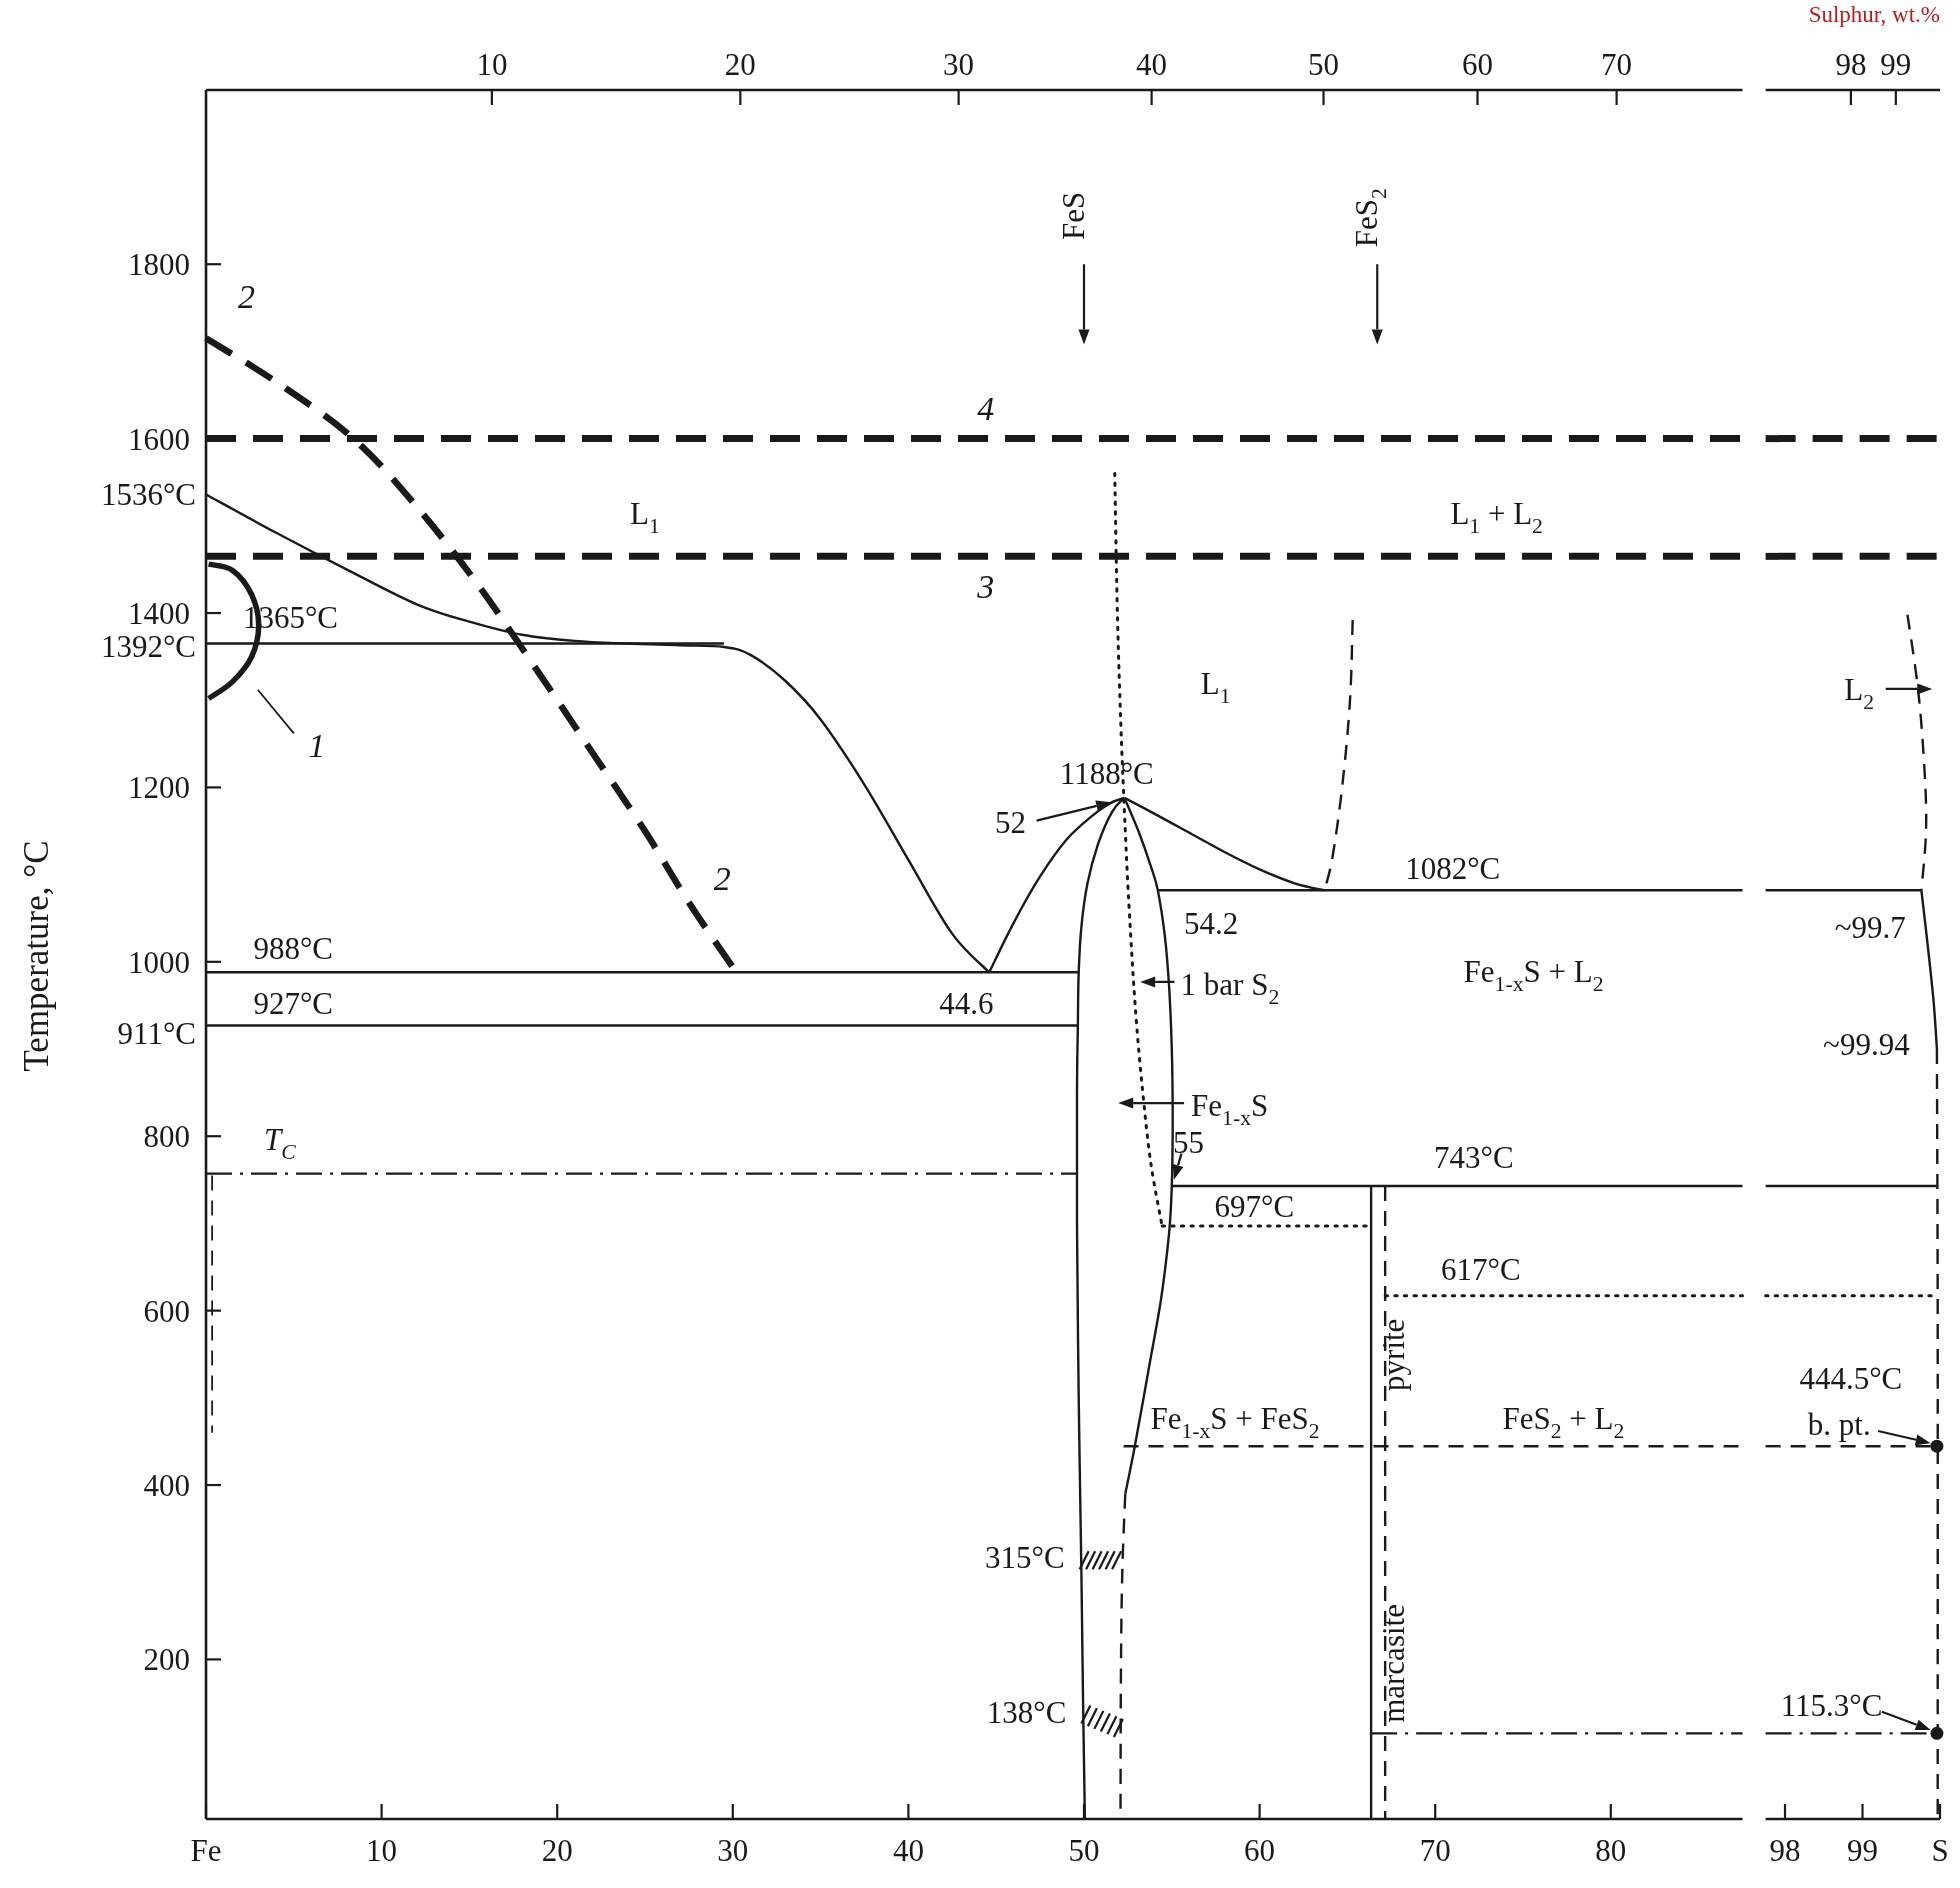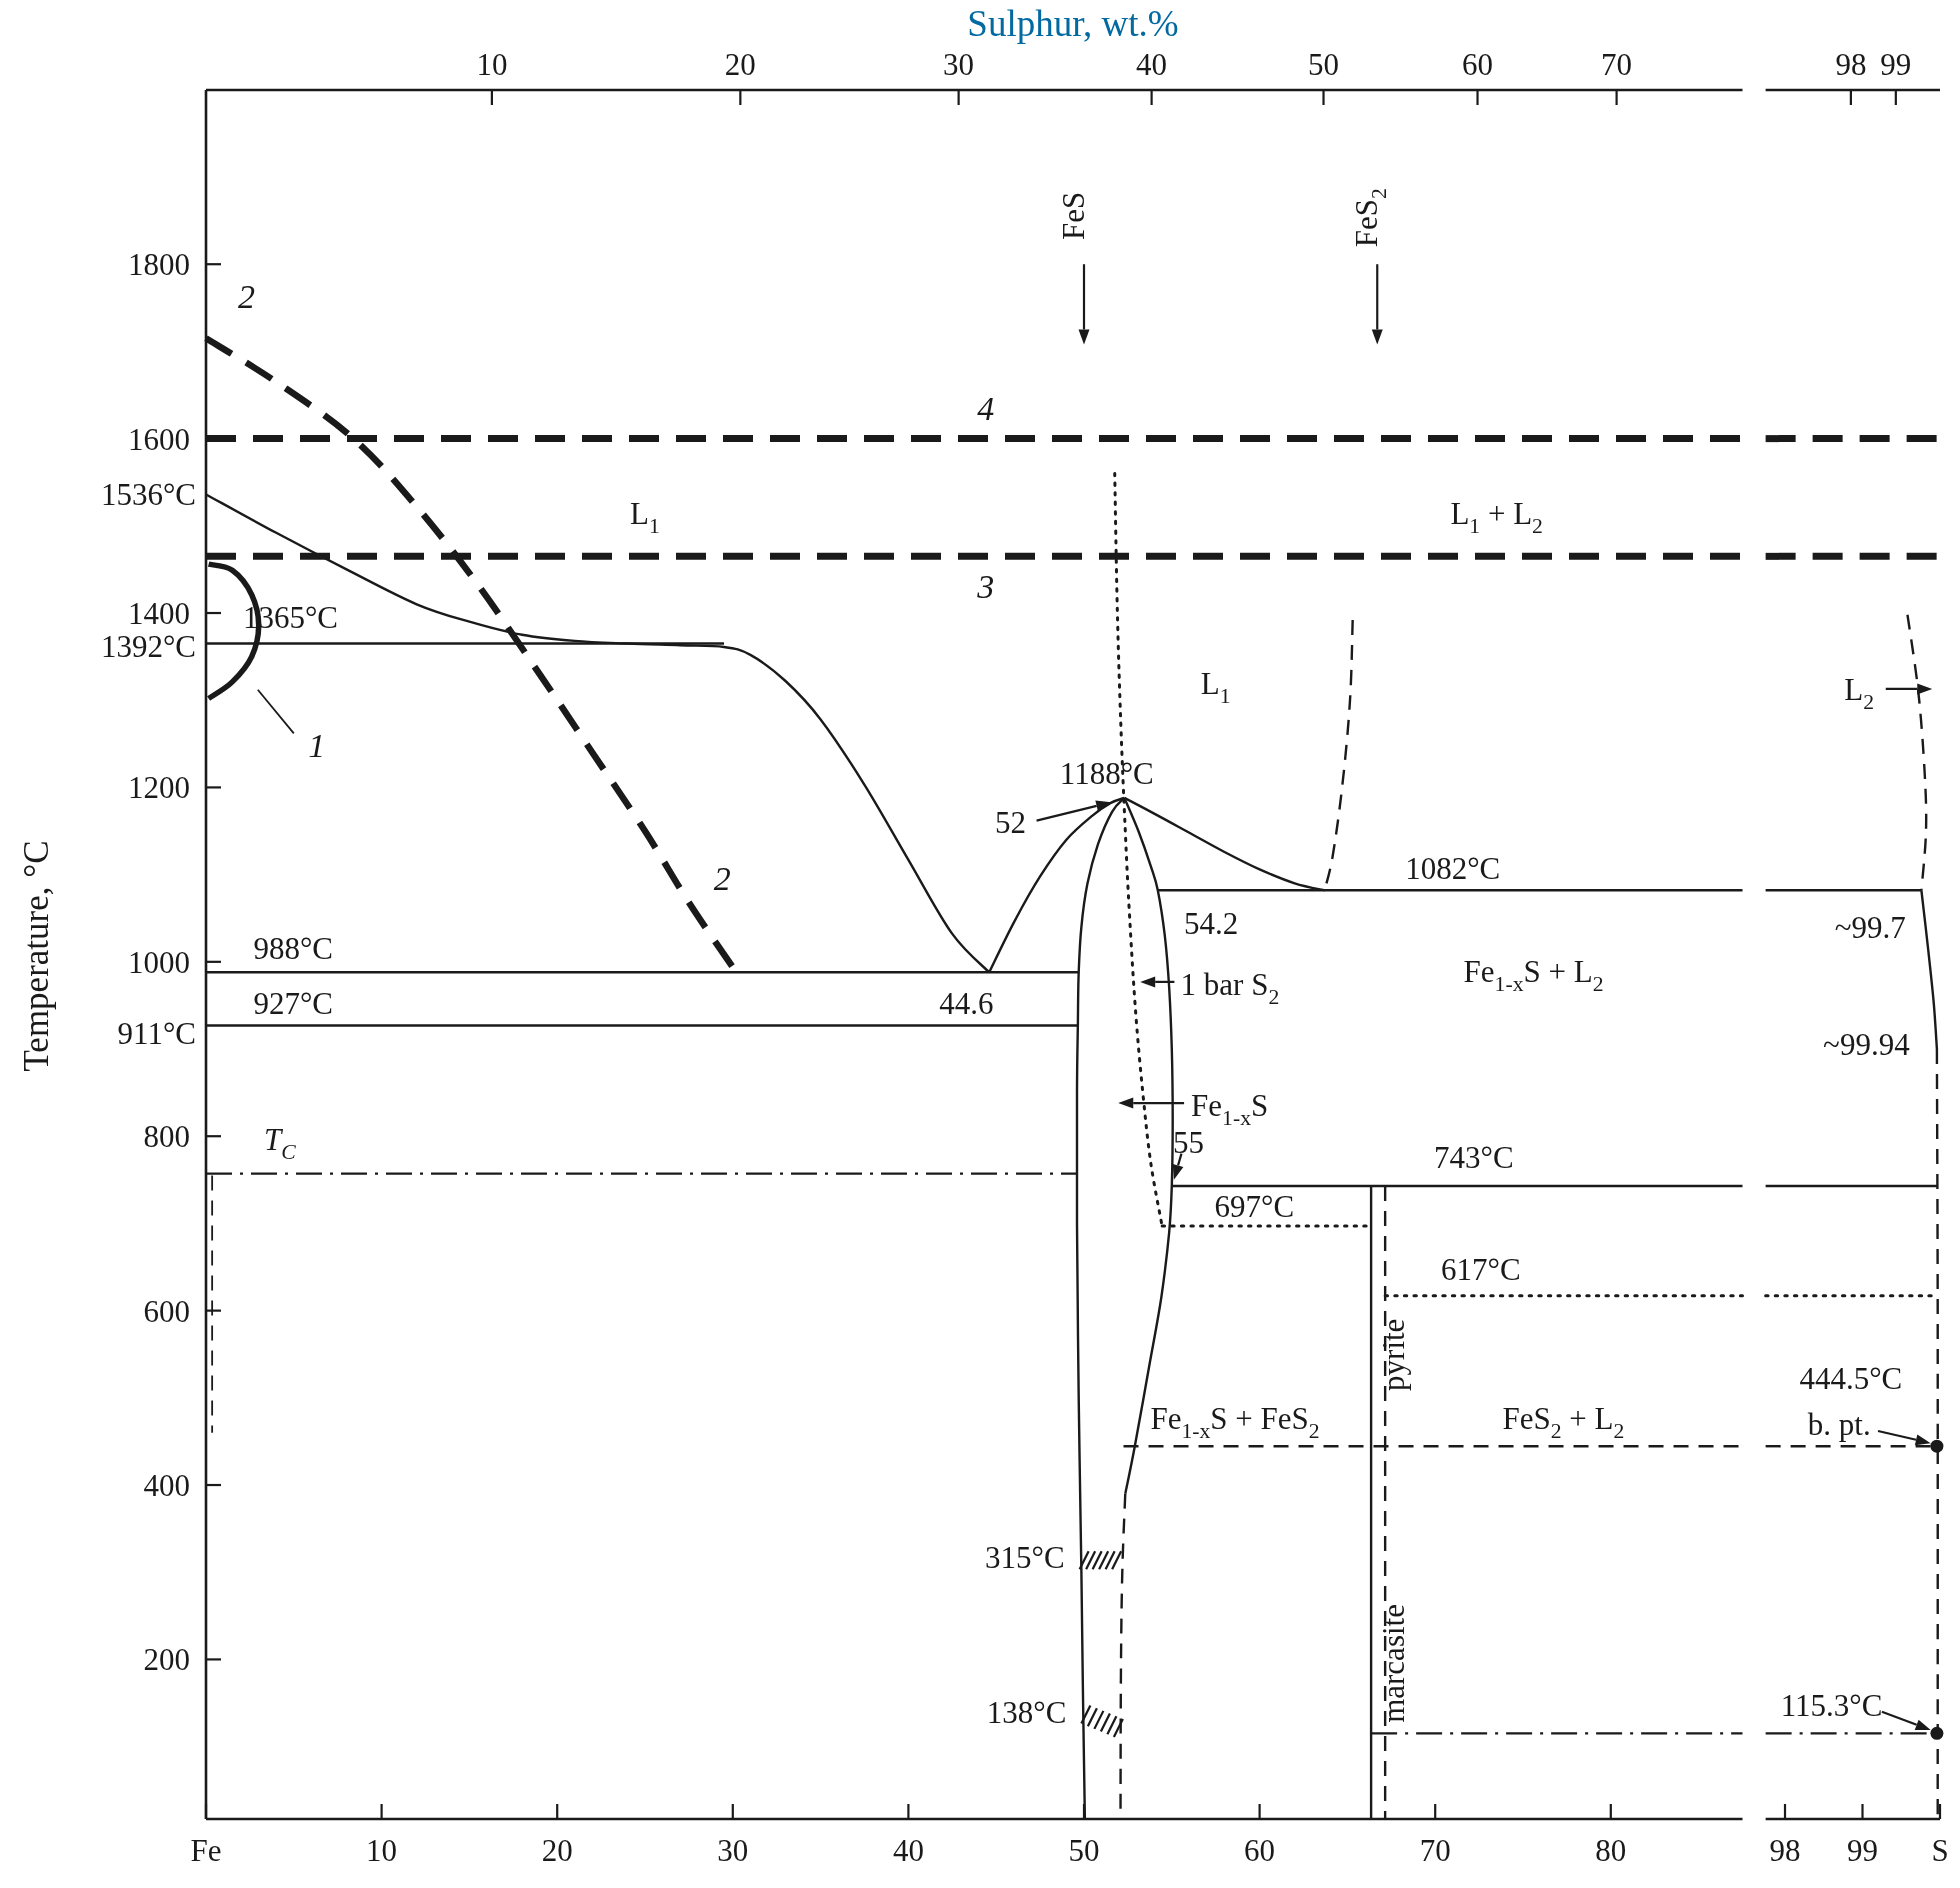--- a/index.html
+++ b/index.html
@@ -1,20 +1,20 @@
 <!DOCTYPE html>
 <html><head>
 <meta charset="utf-8">
 <style>
   html,body{margin:0;padding:0;background:#ffffff;}
   .stage{position:relative;width:1960px;height:1888px;background:#ffffff;overflow:hidden;
          font-family:"Liberation Serif", serif;color:#1a1a1a;}
   .stage svg{position:absolute;left:0;top:0;}
-  .chart-title{position:absolute;left:206px;top:2px;width:1734px;text-align:center;
-               font-size:37px;color:#0369a1;}
+  .chart-title{position:absolute;left:206px;top:2px;width:1734px;text-align:right;
+               font-size:23px;color:#b91c1c;}
   .y-label{position:absolute;left:-172px;top:935px;width:420px;height:42px;text-align:center;
            font-size:35px;transform:rotate(-90deg);color:#1a1a1a;}
 </style>
 </head>
 <body>
 
 <div class="stage">
   <div class="chart-title">Sulphur, wt.%</div>
   <div class="y-label">Temperature, °C</div>
   <svg id="chart" width="1960" height="1888" viewBox="0 0 1960 1888">

